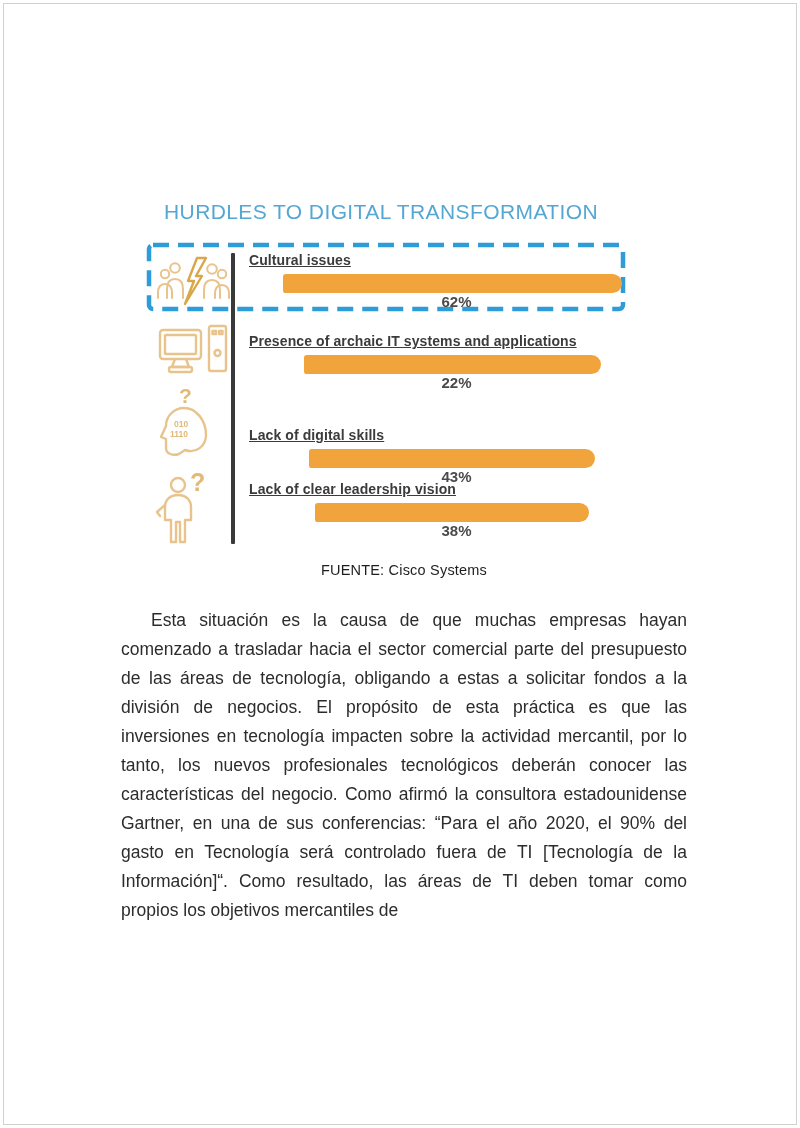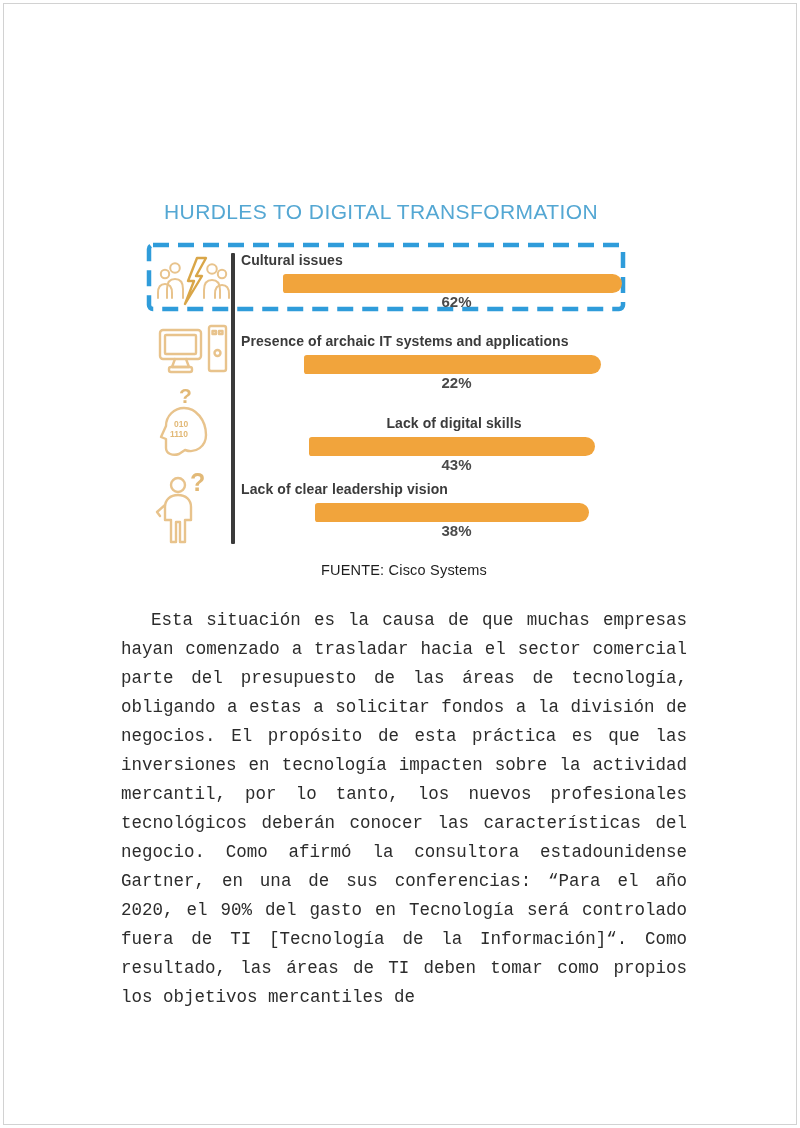--- a/index.html
+++ b/index.html
@@ -35,27 +35,28 @@
   }
   .chart-icon { position: absolute; }
   .icon-1 { left: 150px; top: 252px; }
   .icon-2 { left: 153px; top: 319px; }
   .icon-3 { left: 153px; top: 380px; }
   .icon-4 { left: 148px; top: 461px; }
 
   .chart-row { position: absolute; left: 233px; width: 430px; }
   .row-1 { top: 248px; }
   .row-2 { top: 329px; }
-  .row-3 { top: 411px; text-align: center; }
+  .row-3 { top: 423px; }
   .row-4 { top: 477px; }
   .row-label {
     font-size: 14px; font-weight: bold; color: #3b3b3b;
-    margin-left: 4px; margin-bottom: 6px;
+    margin-left: 12px; margin-bottom: 6px;
     letter-spacing: 0.1px;
     white-space: nowrap;
+    text-decoration: underline;
   }
   .bar-line { display: flex; align-items: center; flex-direction: column; }
   .bar {
     height: 19px;
     background: #f1a43c;
     border-radius: 3px 10px 10px 3px;
   }
   .bar-value {
     font-size: 15px; font-weight: bold; color: #4a4a4a;
     margin-left: 9px;
@@ -67,21 +68,20 @@
     font-size: 14.5px; color: #1e1e1e;
     letter-spacing: 0.2px;
   }
   
   .body-paragraph {
     position: absolute; left: 117px; top: 602px; width: 566px;
     font-size: 17.5px; line-height: 29px;
     color: #2c2c2c;
     text-align: justify;
     text-indent: 30px;
-    font-family: Liberation Mono, monospace;
   }
   
   .tan-stroke { stroke: #e8c38c; fill: none; stroke-width: 2.4; stroke-linecap: round; stroke-linejoin: round; }
   .tan-stroke-thin { stroke: #e8c38c; fill: none; stroke-width: 2; stroke-linecap: round; stroke-linejoin: round; }
   .bolt-stroke { stroke: #d9a648; fill: none; stroke-width: 2.4; stroke-linejoin: round; }
   .tan-text { fill: #e2b977; font-family: "Liberation Sans", sans-serif; font-weight: bold; }
 </style>
 </head>
 <body>
 

